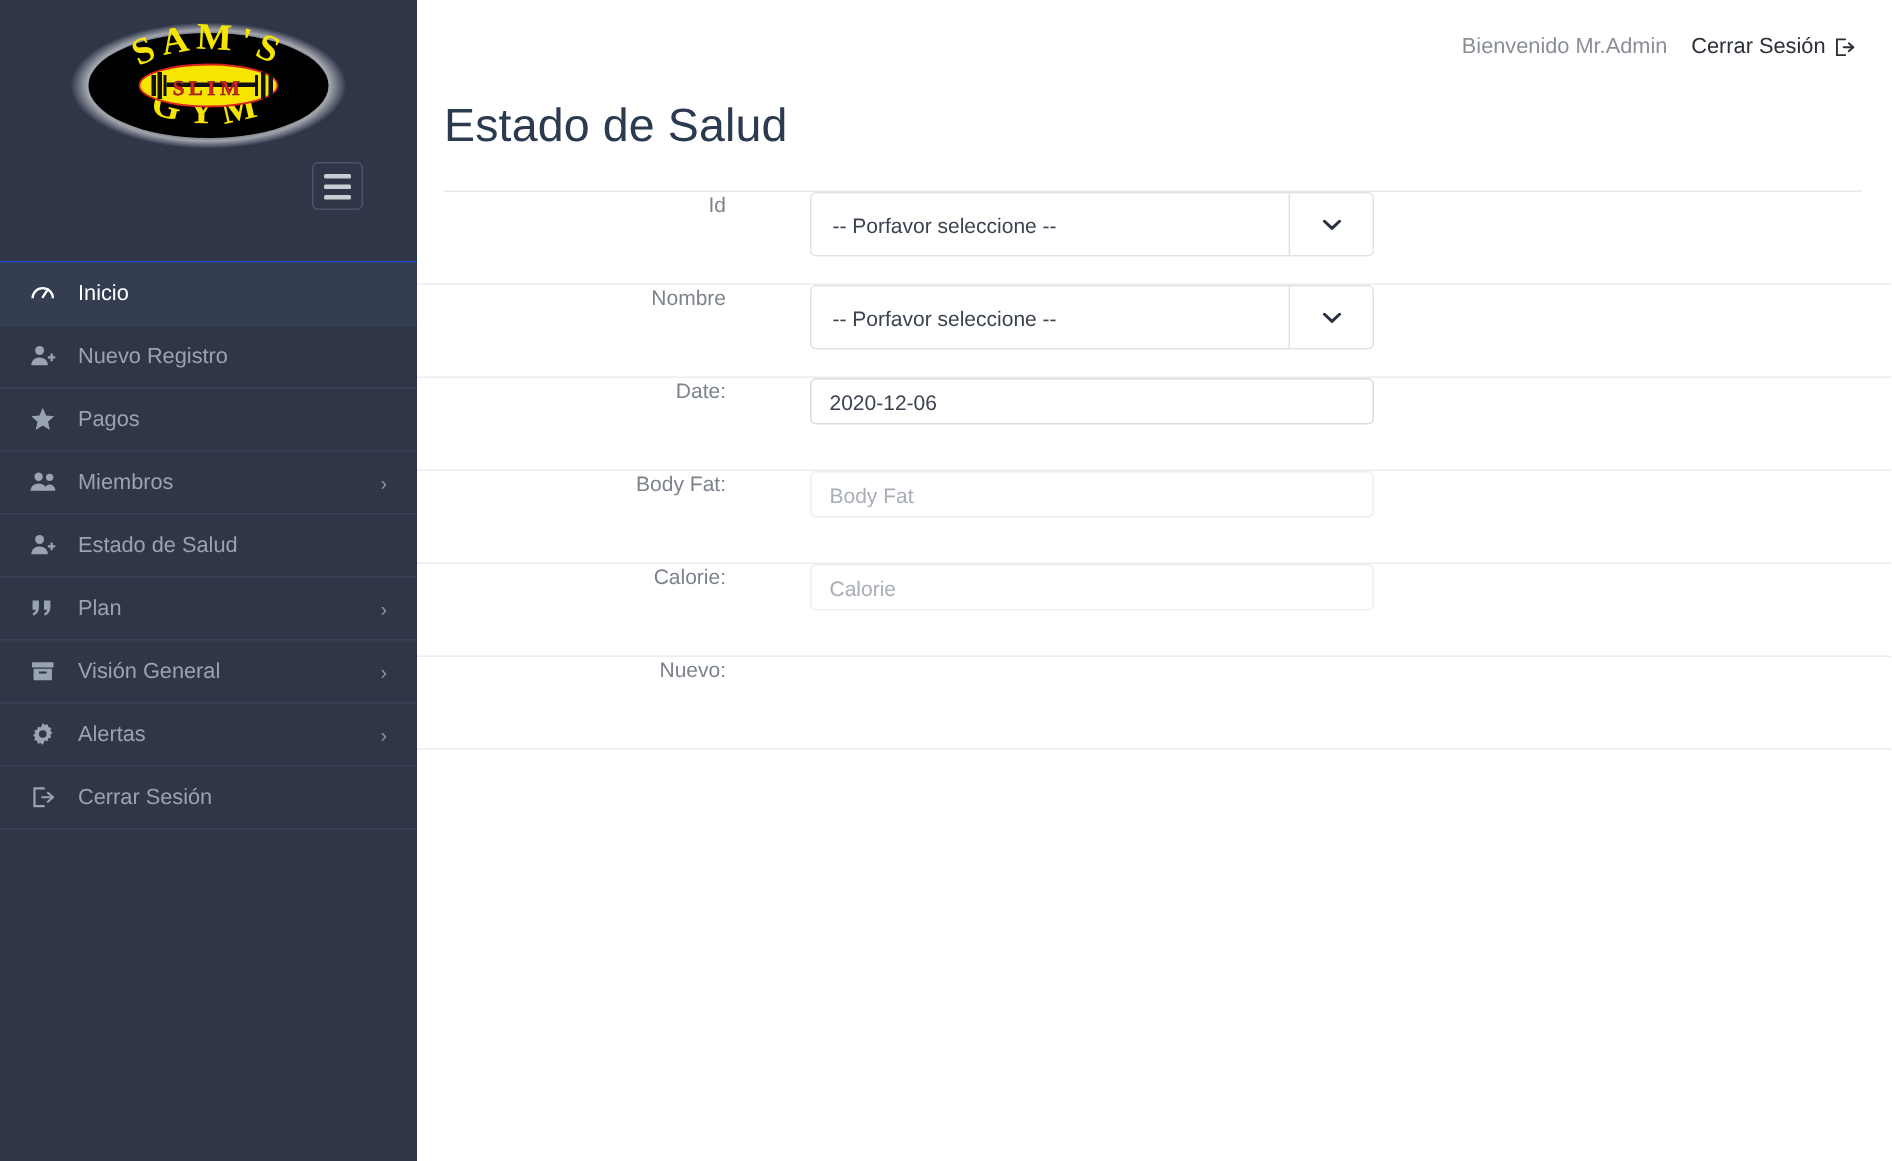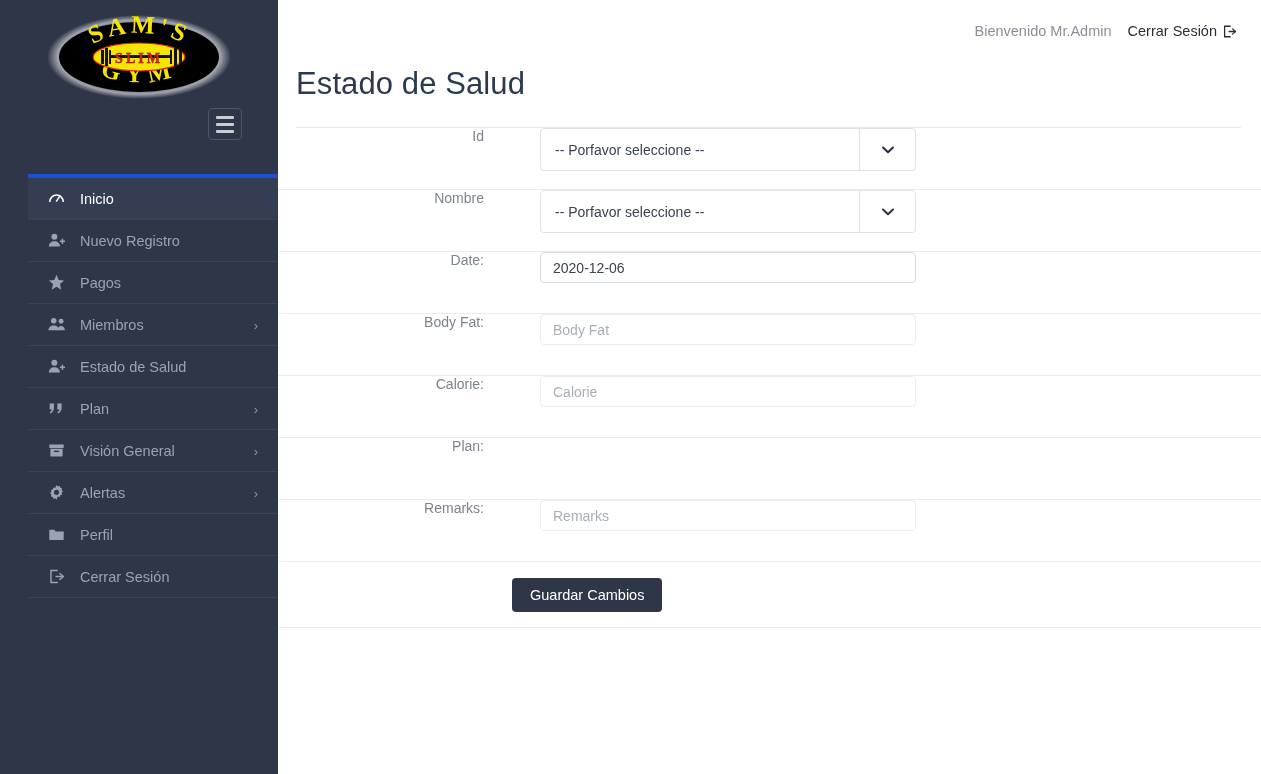--- a/index.html
+++ b/index.html
@@ -63,22 +63,21 @@
   .burger-btn span {
     display: block;
     width: 18px;
     height: 3px;
     background: #c9ccd3;
     border-radius: 1px;
   }
 
   .nav-list {
     margin-top: 20px;
-    border-top: 4px solid #1d4ed8;
-    margin-left: 28px;
+    border-top: 1px solid #1d4ed8;
   }
   .nav-item {
     position: relative;
     height: 42px;
     display: flex;
     align-items: center;
     padding-left: 20px;
     padding-right: 16px;
     border-bottom: 1px solid #3a4255;
     cursor: pointer;
@@ -381,28 +380,20 @@
         <span class="nav-icon">
           <svg width="17" height="17" viewBox="0 0 20 20" fill="currentColor">
             <path d="M10 1.2l1.6 1.6 2.2-.6.6 2.2 2.2.6-.6 2.2 1.6 1.6-1.6 1.6.6 2.2-2.2.6-.6 2.2-2.2-.6L10 18.4l-1.6-1.6-2.2.6-.6-2.2-2.2-.6.6-2.2L2.4 10.8 4 9.2l-.6-2.2 2.2-.6.6-2.2 2.2.6z"></path>
             <circle cx="10" cy="9.8" r="3" fill="#2e3648"></circle>
           </svg>
         </span>
         <span class="nav-label">Alertas</span>
         <span class="nav-caret">›</span>
       </a>
 
-      <a class="nav-item" href="#">
-        <span class="nav-icon">
-          <svg width="17" height="17" viewBox="0 0 20 20" fill="currentColor">
-            <path d="M1.5 4.5h6l1.6 2h9.4v9.2a.8.8 0 0 1-.8.8H2.3a.8.8 0 0 1-.8-.8z"></path>
-          </svg>
-        </span>
-        <span class="nav-label">Perfil</span>
-      </a>
 
       <a class="nav-item" href="#">
         <span class="nav-icon">
           <svg width="17" height="17" viewBox="0 0 20 20" fill="none" stroke="currentColor" stroke-width="1.7">
             <path d="M11.5 3h-8v14h8"></path>
             <path d="M14 6.5 18 10l-4 3.5" stroke-linecap="round" stroke-linejoin="round"></path>
             <path d="M9.5 10H18" stroke-linecap="round"></path>
           </svg>
         </span>
         <span class="nav-label">Cerrar Sesión</span>
@@ -475,30 +466,20 @@
 
 
       <div class="form-row">
         <div class="form-label">Calorie:</div>
         <div class="control-wrap">
           <input class="text-input" type="text" placeholder="Calorie" style="">
         </div>
       </div>
 
       <div class="form-row">
-        <div class="form-label">Plan:</div>
-      </div>
-
-      <div class="form-row">
-        <div class="form-label">Remarks:</div>
-        <div class="control-wrap">
-          <input class="text-input" type="text" placeholder="Remarks" style="">
-        </div>
-      </div>
-
-      <div class="submit-row">
-        <div class="submit-spacer"></div>
-        <button class="submit-btn" type="button">Guardar Cambios</button>
-      </div>
+        <div class="form-label">Nuevo:</div>
+      </div>
+
+
 
     </div>
   </section>
 </div>
 
 </body></html>

